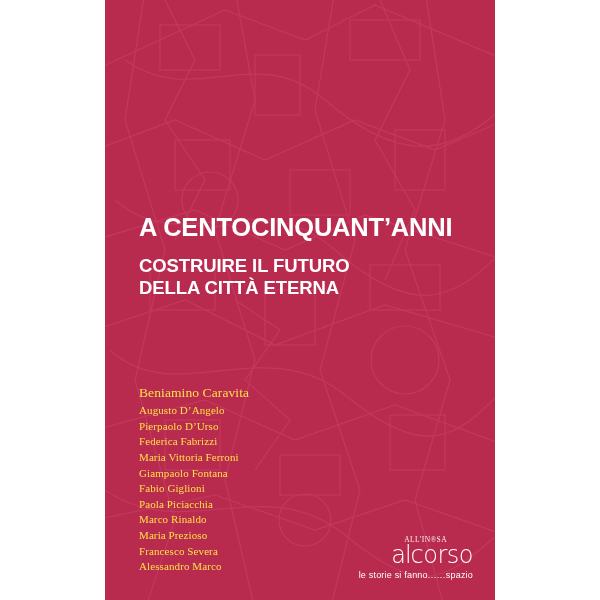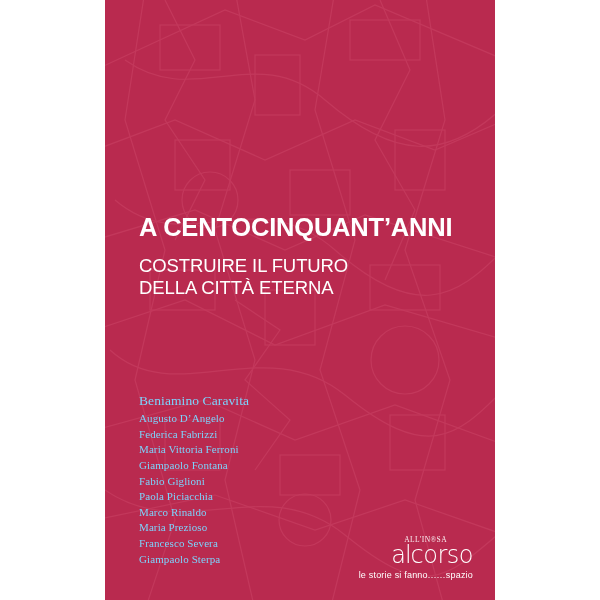--- a/index.html
+++ b/index.html
@@ -50,32 +50,32 @@
   .title-main {
     font-size: 25.5px;
     font-weight: bold;
     line-height: 1.18;
     letter-spacing: -0.2px;
     margin: 0;
     text-transform: uppercase;
   }
   .title-sub {
     font-size: 18.5px;
-    font-weight: normal;
+    font-weight: bold;
     line-height: 1.2;
     letter-spacing: -0.1px;
     margin: 13px 0 0 0;
     text-transform: uppercase;
   }
   .authors {
     position: absolute;
     left: 34px;
-    top: 392px;
+    top: 384px;
     width: 220px;
-    color: #7dd3fc;
+    color: #fde047;
     font-family: "Liberation Serif", serif;
   }
   .author {
     font-size: 11px;
     line-height: 1.42;
     letter-spacing: 0.1px;
     white-space: nowrap;
   }
   .author.first {
     font-size: 13.5px;
@@ -169,29 +169,30 @@
       </h1>
       <h2 class="title-sub">
         <span>COSTRUIRE IL FUTURO</span><br>
         <span>DELLA CITTÀ ETERNA</span>
       </h2>
     </div>
 
     <div class="authors">
       <div class="author first">Beniamino Caravita</div>
       <div class="author">Augusto D’Angelo</div>
+      <div class="author">Pierpaolo D’Urso</div>
       <div class="author">Federica Fabrizzi</div>
       <div class="author">Maria Vittoria Ferroni</div>
       <div class="author">Giampaolo Fontana</div>
       <div class="author">Fabio Giglioni</div>
       <div class="author">Paola Piciacchia</div>
       <div class="author">Marco Rinaldo</div>
       <div class="author">Maria Prezioso</div>
       <div class="author">Francesco Severa</div>
-      <div class="author">Giampaolo Sterpa</div>
+      <div class="author">Alessandro Marco</div>
     </div>
 
     <div class="logo-block">
       <div class="logo-word"><span class="al">al</span><span class="corso">corso</span></div>
       <div class="logo-tag"><span>le storie si fanno</span><span class="dots">......</span><span>spazio</span></div>
       <div class="logo-imprint">ALL'IN®SA</div>
     </div>
 
   </div>
 </div>

